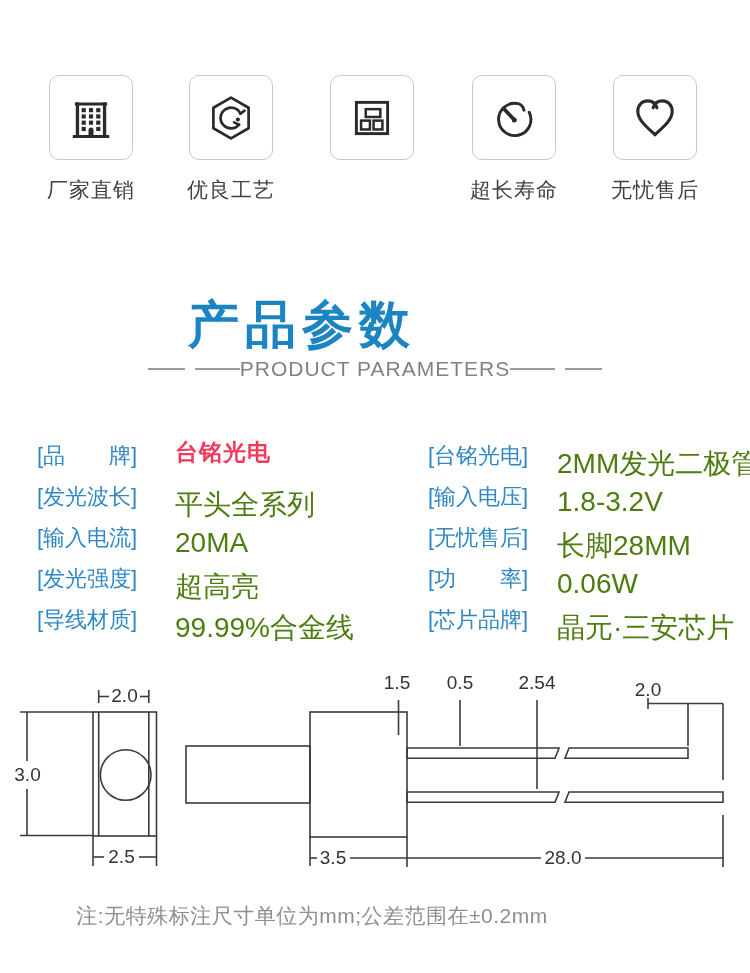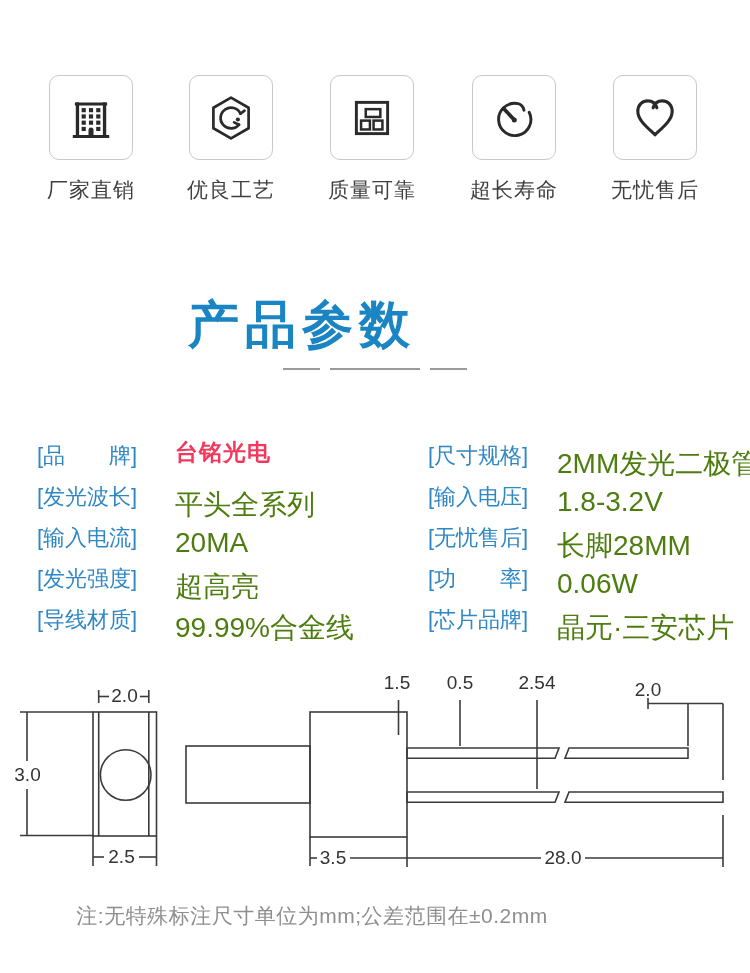--- a/index.html
+++ b/index.html
@@ -110,21 +110,20 @@
     <div class="feature-box">
       <svg class="icon-svg" width="50" height="50" viewBox="0 0 48 48">
         <g fill="none" stroke="#2a2a2a">
           <rect x="9" y="9" width="30" height="30" stroke-width="2.8"></rect>
           <rect x="18" y="15.5" width="14" height="7.5" stroke-width="2.4"></rect>
           <rect x="13.5" y="26.5" width="8.5" height="8.5" stroke-width="2.4"></rect>
           <rect x="25.5" y="26.5" width="8.5" height="8.5" stroke-width="2.4"></rect>
         </g>
       </svg>
     </div>
-    <div class="feature-label">质量可靠</div>
   </div>
 
   <div class="feature f4">
     <div class="feature-box">
       <svg class="icon-svg" width="50" height="50" viewBox="0 0 48 48">
         <path d="M26.5,10 A15.5,15.5 0 1 0 38.6,18.5" fill="none" stroke="#2a2a2a" stroke-width="2.8" stroke-linecap="round"></path>
         <path d="M26.5,10 Q32.5,10.8 33.6,16.5" fill="none" stroke="#2a2a2a" stroke-width="2.8" stroke-linecap="round"></path>
         <line x1="24" y1="25.5" x2="14" y2="14.8" stroke="#2a2a2a" stroke-width="3.6" stroke-linecap="round"></line>
         <circle cx="24.3" cy="25.8" r="2.4" fill="#2a2a2a"></circle>
       </svg>
@@ -140,20 +139,21 @@
       </svg>
     </div>
     <div class="feature-label">无忧售后</div>
   </div>
 
   <div class="title">产品参数</div>
   <div class="subtitle">
     <div class="dash dash-short"></div>
     <div class="dash-gap"></div>
     <div class="dash dash-long"></div>
+    <div class="subtitle-text">PRODUCT PARAMETERS</div>
     <div class="dash dash-long"></div>
     <div class="dash-gap"></div>
     <div class="dash dash-short"></div>
   </div>
 
   <div class="params params-left">
     <div class="param-row">
       <span class="param-label">[品　　牌]</span>
       <span class="param-value highlight">台铭光电</span>
     </div>
@@ -170,21 +170,21 @@
       <span class="param-value">超高亮</span>
     </div>
     <div class="param-row">
       <span class="param-label">[导线材质]</span>
       <span class="param-value">99.99%合金线</span>
     </div>
   </div>
 
   <div class="params params-right">
     <div class="param-row">
-      <span class="param-label">[尺寸规格]</span>
+      <span class="param-label">[台铭光电]</span>
       <span class="param-value">2MM发光二极管</span>
     </div>
     <div class="param-row">
       <span class="param-label">[输入电压]</span>
       <span class="param-value">1.8-3.2V</span>
     </div>
     <div class="param-row">
       <span class="param-label">[无忧售后]</span>
       <span class="param-value">长脚28MM</span>
     </div>

